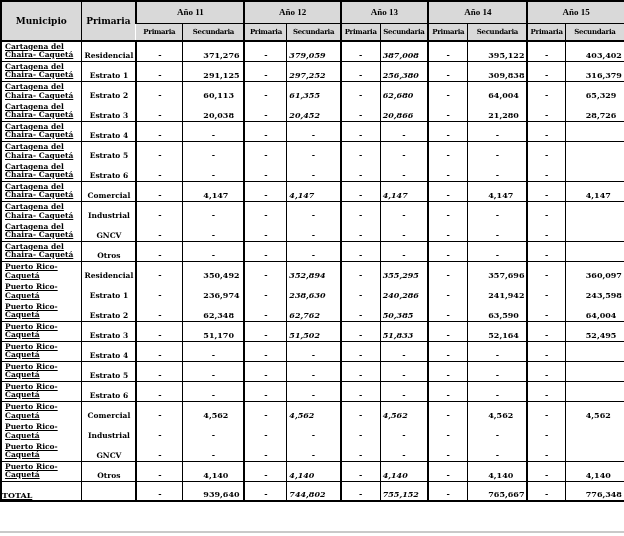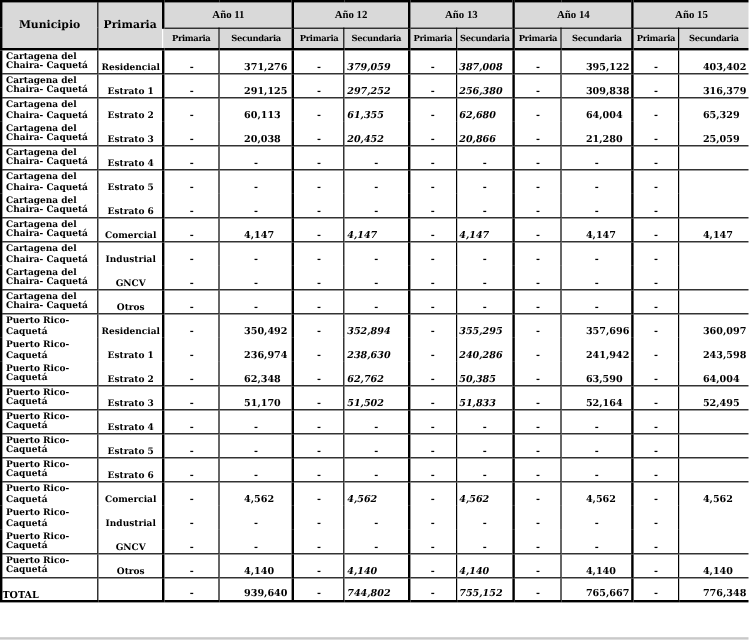--- a/index.html
+++ b/index.html
@@ -30,21 +30,21 @@
 
   thead th { background:var(--header-bg); text-align:center; vertical-align:middle; }
   tr.hr1 { height:22px; }
   tr.hr2 { height:18px; }
   tr.hr1 th.year { font-size:9px; border-bottom:1px solid var(--border);font-family:Liberation Serif, serif; }
   tr.hr1 th.fixed { font-size:9px; border-bottom:2px solid var(--border); }
   tr.hr2 th { font-size:7px; letter-spacing:-0.3px; border-bottom:2px solid var(--border); }
 
   tbody tr { height:20px; }
   tbody td { vertical-align:bottom; padding-bottom:1px; }
-  td.mun { font-size:7.5px; line-height:8.5px; text-align:left; padding-left:3px; }
+  td.mun { font-size:7.5px; line-height:8.5px; text-align:left; padding-left:3px;text-decoration:underline; }
   td.usu { font-size:7.5px; text-align:center; padding-left:3px; }
   td.val { font-size:8px; }
   td.dash { text-align:center; }
   td.a-left  { text-align:left;  padding-left:20px; }
   td.a-right { text-align:left; padding-right:4px;font-style:italic; }
   tr.sep td { border-bottom:1px solid var(--border); }
   tr.total td { border-bottom:2px solid var(--border); }
   tr.total td.mun { text-align:left; font-size:8px; padding-left:0; }
 
   .bottom-line {
@@ -142,21 +142,21 @@
           <td class="usu">Estrato 3</td>
           <td class="val yg dash">-</td>
           <td class="val a-left">20,038</td>
           <td class="val yg dash">-</td>
           <td class="val a-right">20,452</td>
           <td class="val yg dash">-</td>
           <td class="val a-right">20,866</td>
           <td class="val yg dash">-</td>
           <td class="val a-left">21,280</td>
           <td class="val yg dash">-</td>
-          <td class="val a-left">25,059</td>
+          <td class="val a-left">28,726</td>
         </tr>
         <tr class="sep">
           <td class="mun">Cartagena del<br>Chaira- Caquetá</td>
           <td class="usu">Estrato 4</td>
           <td class="val yg dash">-</td>
           <td class="val dash">-</td>
           <td class="val yg dash">-</td>
           <td class="val dash">-</td>
           <td class="val yg dash">-</td>
           <td class="val dash">-</td>

